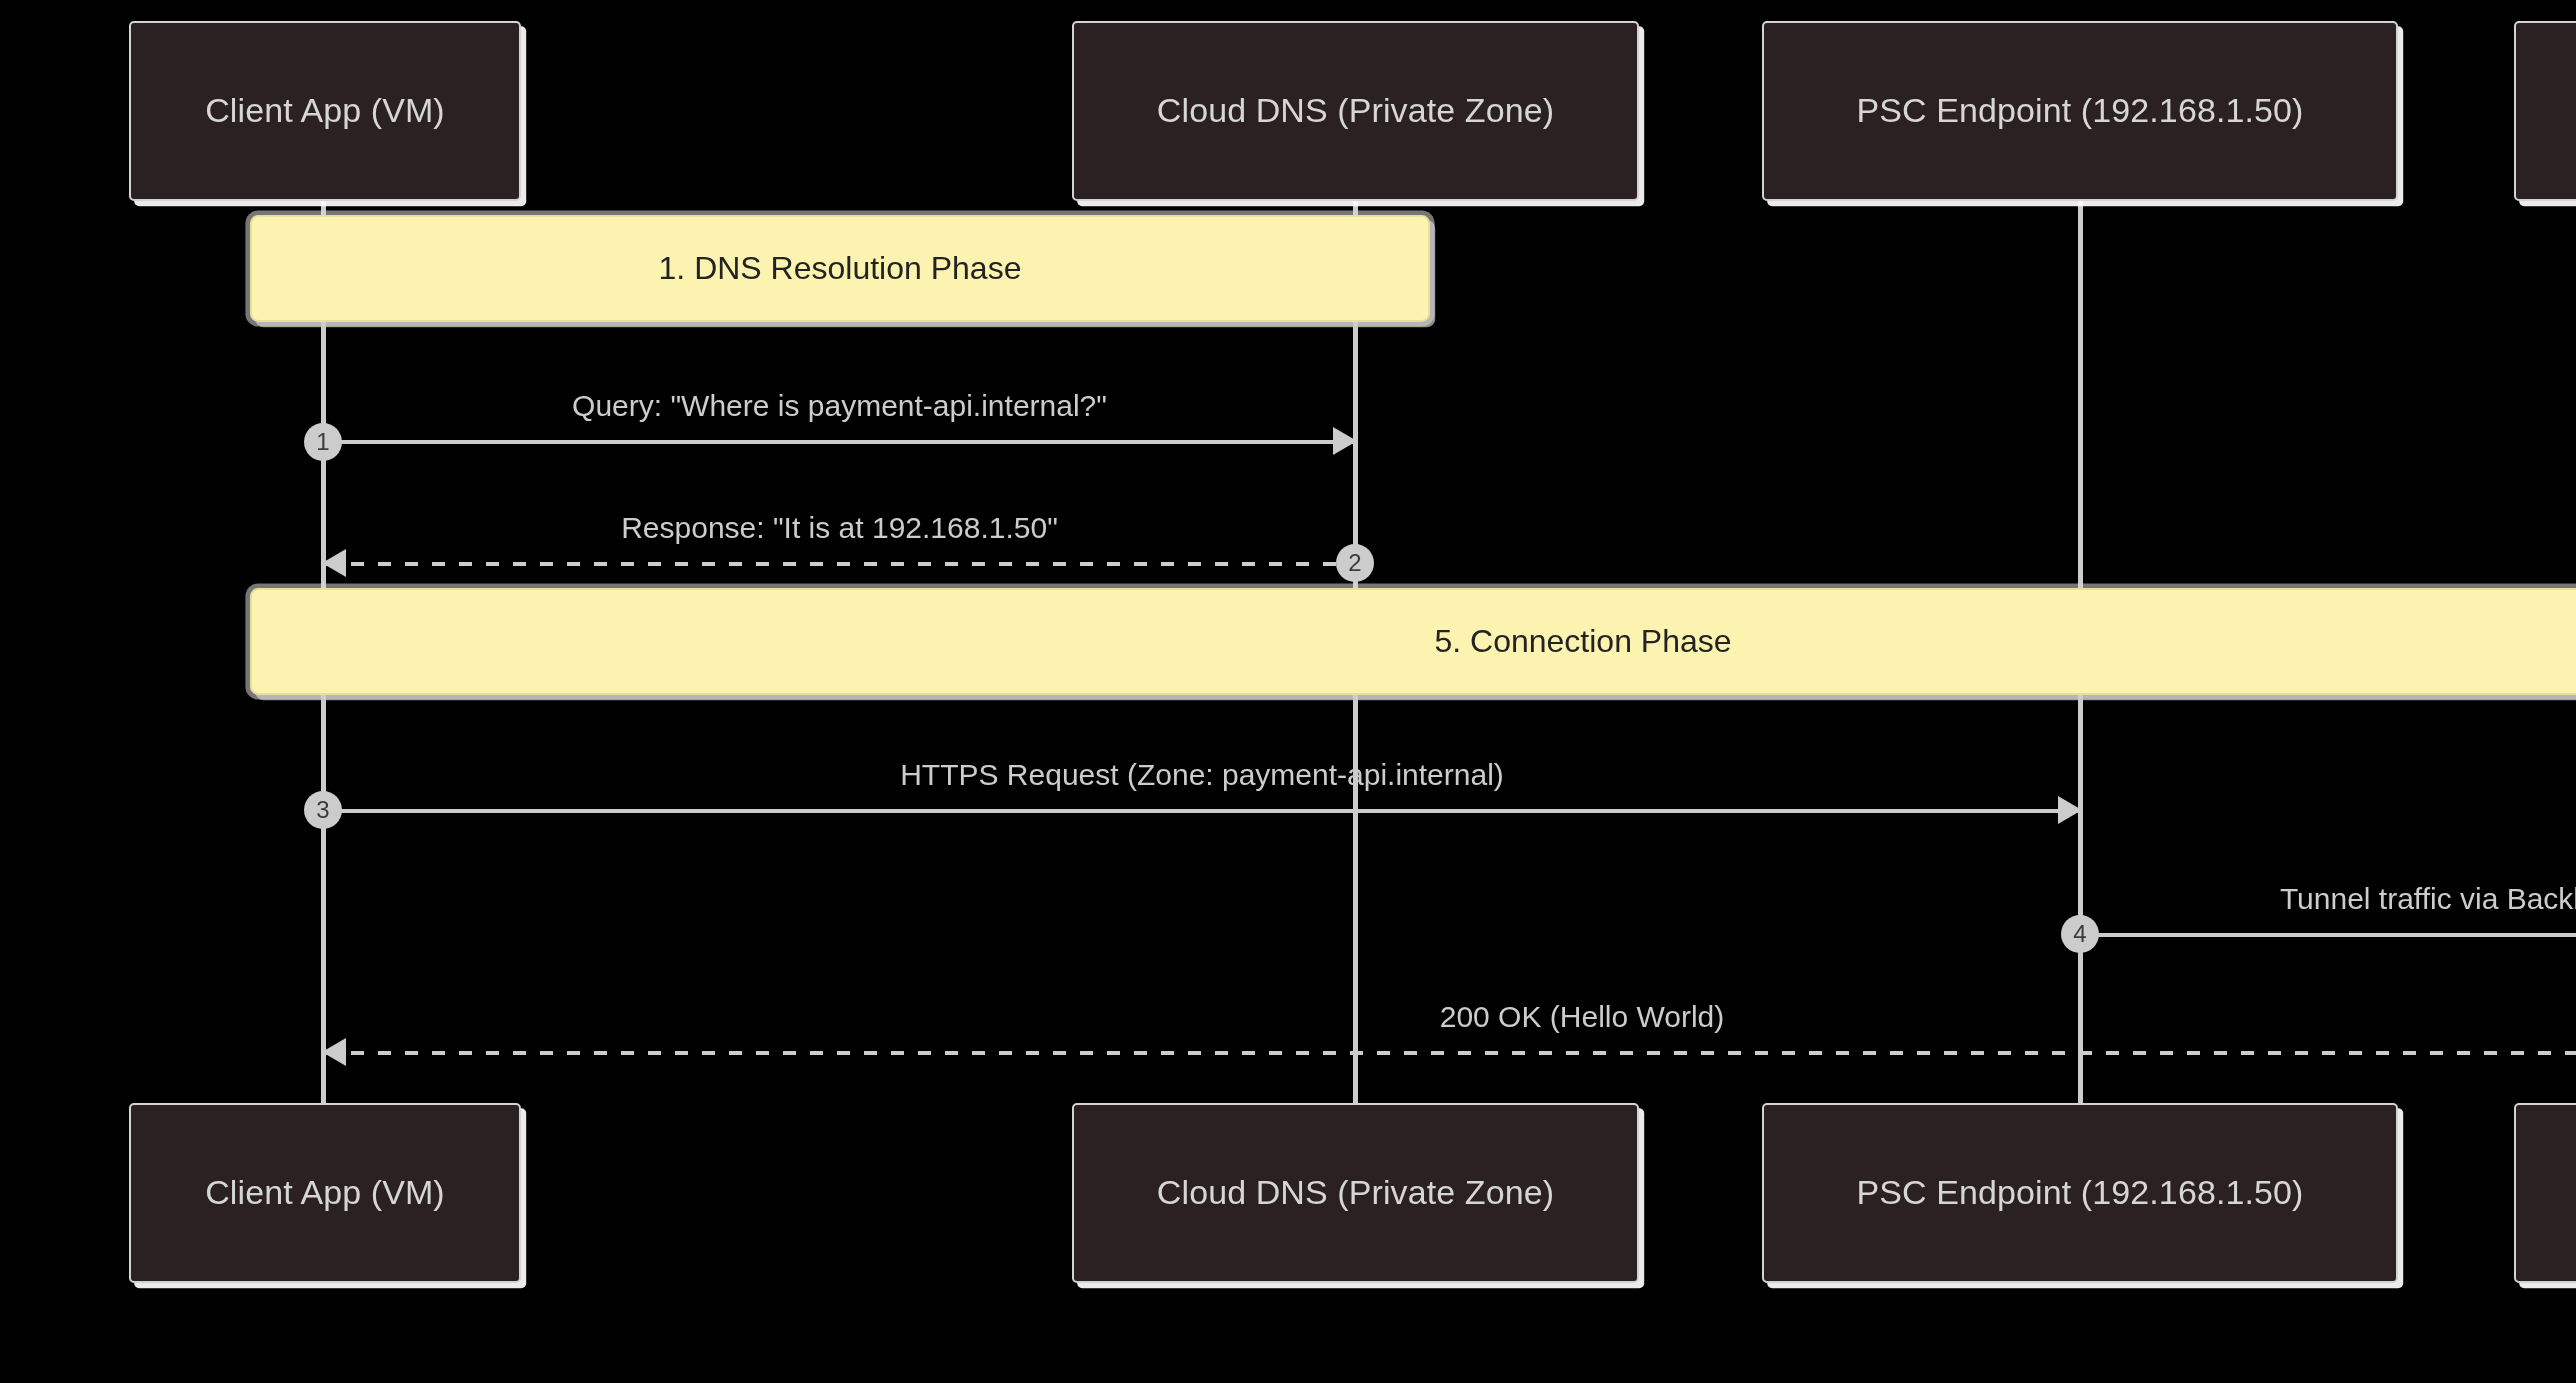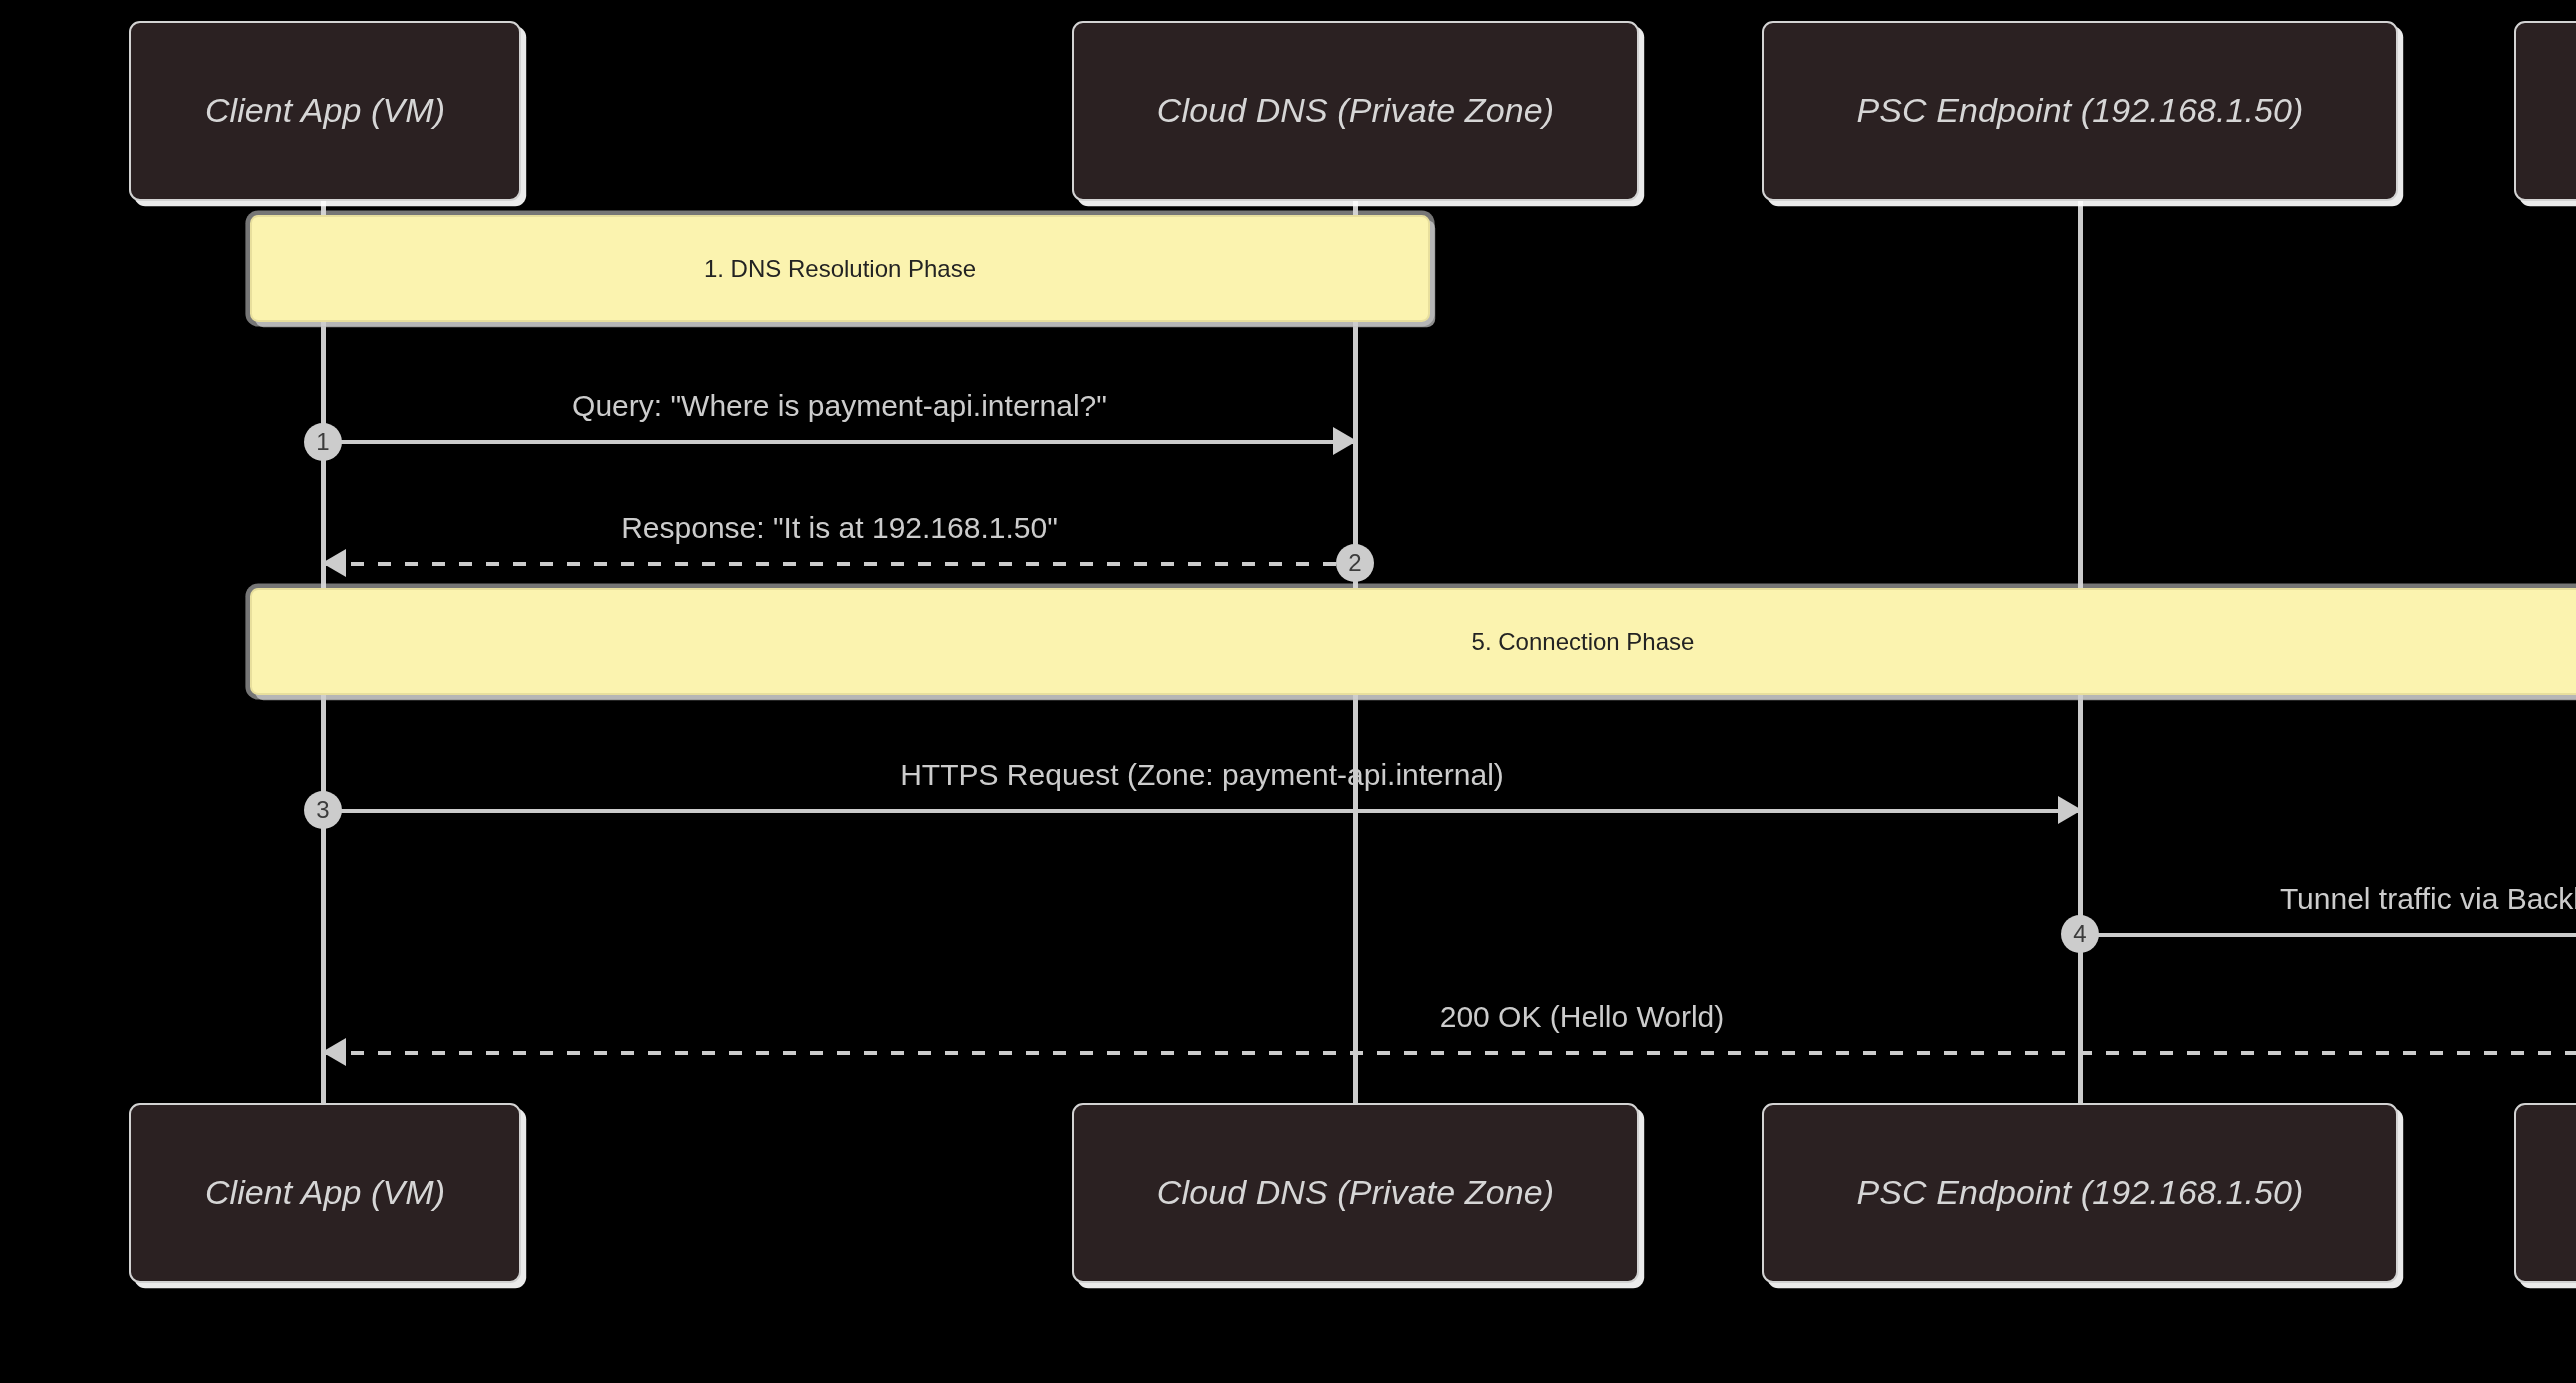--- a/index.html
+++ b/index.html
@@ -5,31 +5,31 @@
   html,body{margin:0;padding:0;background:#000;}
   body{width:3285px;height:1383px;overflow:hidden;
        font-family:"Liberation Sans","DejaVu Sans",sans-serif;}
   #stage{position:relative;width:3285px;height:1383px;background:#000;}
 
   
   .lifeline{position:absolute;width:4.6px;background:#cccccc;}
 
   
   .actor{position:absolute;background:#2b2122;border:2.6px solid #d3d3d3;
-         border-radius:11px;box-shadow:5.2px 5.2px 0 rgba(255,255,255,.92);
-         display:flex;align-items:center;justify-content:center;box-sizing:border-box;font-style:italic;}
+         border-radius:5px;box-shadow:5.2px 5.2px 0 rgba(255,255,255,.92);
+         display:flex;align-items:center;justify-content:center;box-sizing:border-box;}
   .actor-label{color:#d6d6d6;font-size:34px;line-height:1.1;white-space:nowrap;
                letter-spacing:0.1px;}
 
   
   .banner{position:absolute;background:#fbf3af;border:2.6px solid #e8df9d;
           border-radius:8.2px;box-sizing:border-box;
           box-shadow:0 0 0 4.6px rgba(215,215,215,.55), 5.2px 5.2px 0 rgba(190,190,190,.75);
           display:flex;align-items:center;justify-content:center;}
-  .banner-label{color:#232323;font-size:24px;white-space:nowrap;}
+  .banner-label{color:#232323;font-size:32px;white-space:nowrap;}
 
   
   .msg{position:absolute;height:0;}
   .msg .line{position:absolute;left:0;top:0;height:3.6px;width:100%;background:#cccccc;}
   .msg.dotted .line{background:none;
       background-image:repeating-linear-gradient(to right,#cccccc 0 13.4px,transparent 13.4px 27px);
       height:4.1px;}
   .arrowhead{position:absolute;top:-13.4px;width:0;height:0;
              border-top:14.4px solid transparent;border-bottom:14.4px solid transparent;}
   .arrowhead.right{right:-2.1px;border-left:24px solid #cccccc;}

